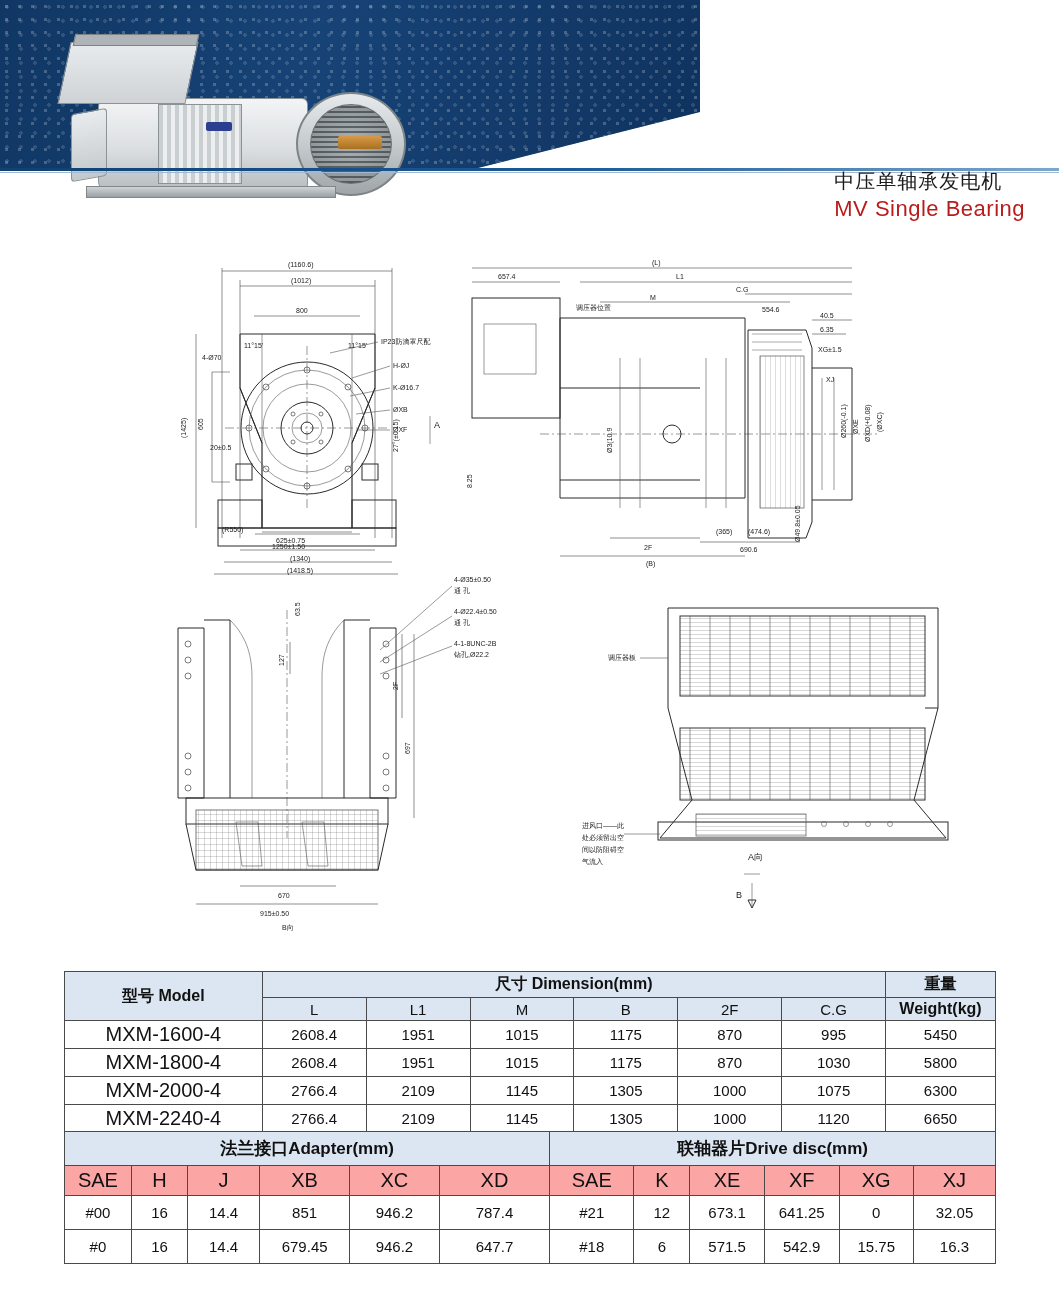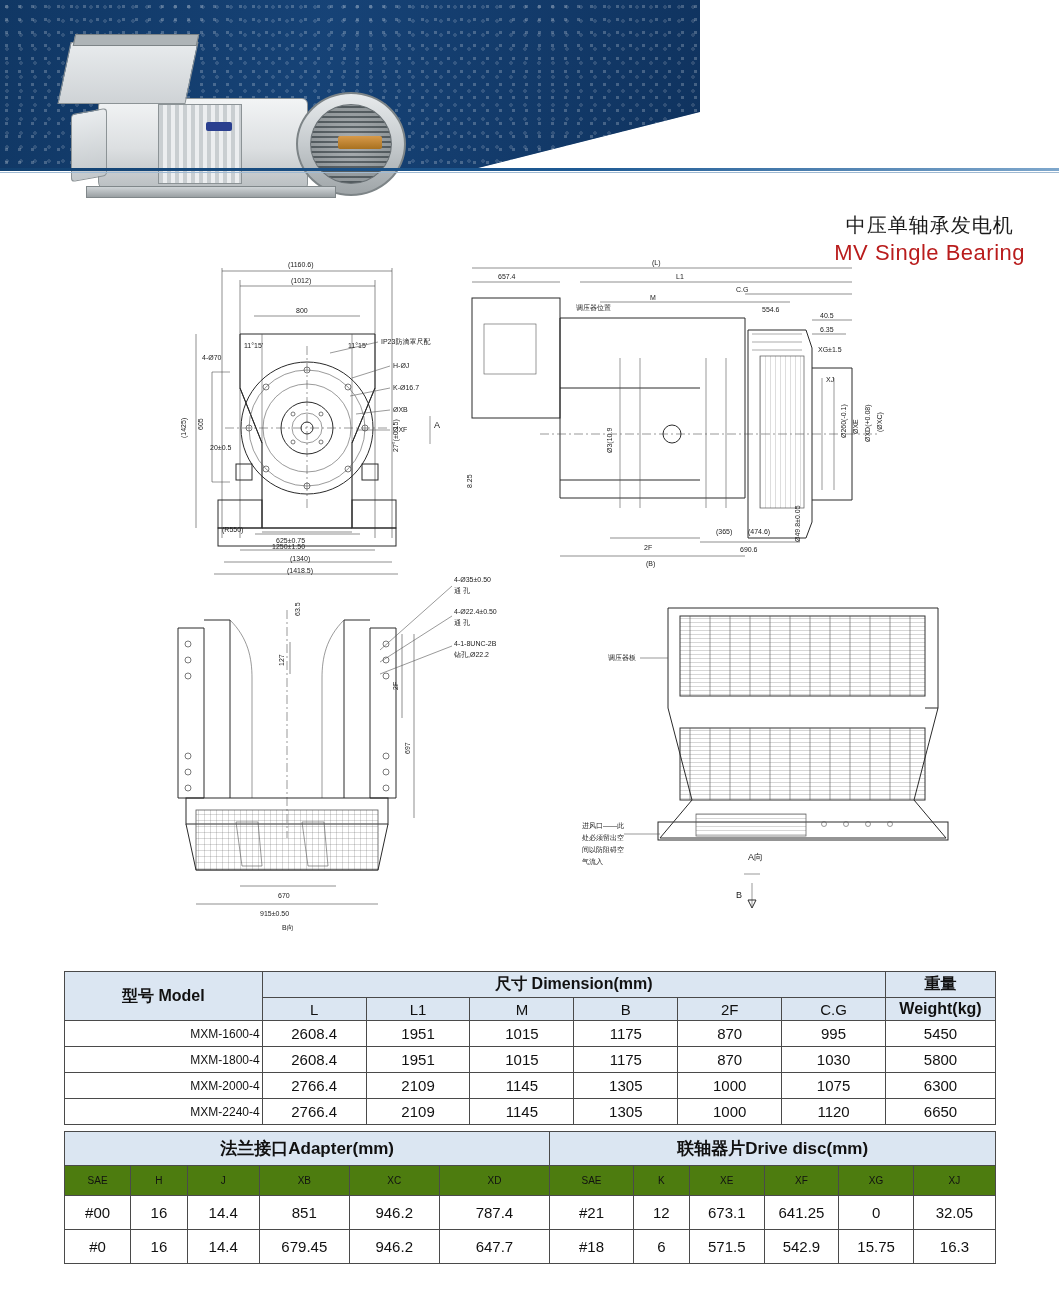--- a/index.html
+++ b/index.html
@@ -55,23 +55,22 @@
   .header-rule2 {
     position: absolute;
     left: 0; top: 172px;
     width: 1059px; height: 1px;
     background: #9fb9d2;
   }
   .header-title {
     position: absolute;
     right: 34px;
     top: 168px;
-    text-align: center;
+    text-align: left;
     line-height: 1.32;
-    margin-top: 44px;
   }
   .header-title .cn {
     font-size: 20px;
     color: #1b1b1b;
     letter-spacing: 1px;
   }
   .header-title .en {
     font-size: 22px;
     color: #b91c1c;
     letter-spacing: 0.5px;
@@ -203,24 +202,24 @@
   .tbl1 thead th, .tbl2 thead th {
     background: #dbe6f2;
     font-weight: bold;
     font-size: 16px;
   }
   .tbl1 thead th.sub {
     font-weight: normal;
     font-size: 15px;
   }
   .tbl1 tbody td { height: 26px; }
-  .tbl1 tbody td.model { text-align: right; font-size: 12px; margin-left: 18px; }
+  .tbl1 tbody td.model { text-align: center; font-size: 20px; margin-left: 18px; }
   .tbl2 thead th { height: 34px; font-size: 17px; }
   .tbl2 tbody td { height: 34px; font-size: 15px; }
-  .tbl2 thead tr.sub th { font-weight: normal; font-size: 10px; height: 30px; background: #4d7c0f; }
+  .tbl2 thead tr.sub th { font-weight: normal; font-size: 20px; height: 30px; background: #fca5a5; }
 </style>
 </head>
 <body>
 
 <div class="header">
   <div class="header-band">
     <div class="header-band-inner"></div>
     <div class="header-dots"></div>
   </div>
 

